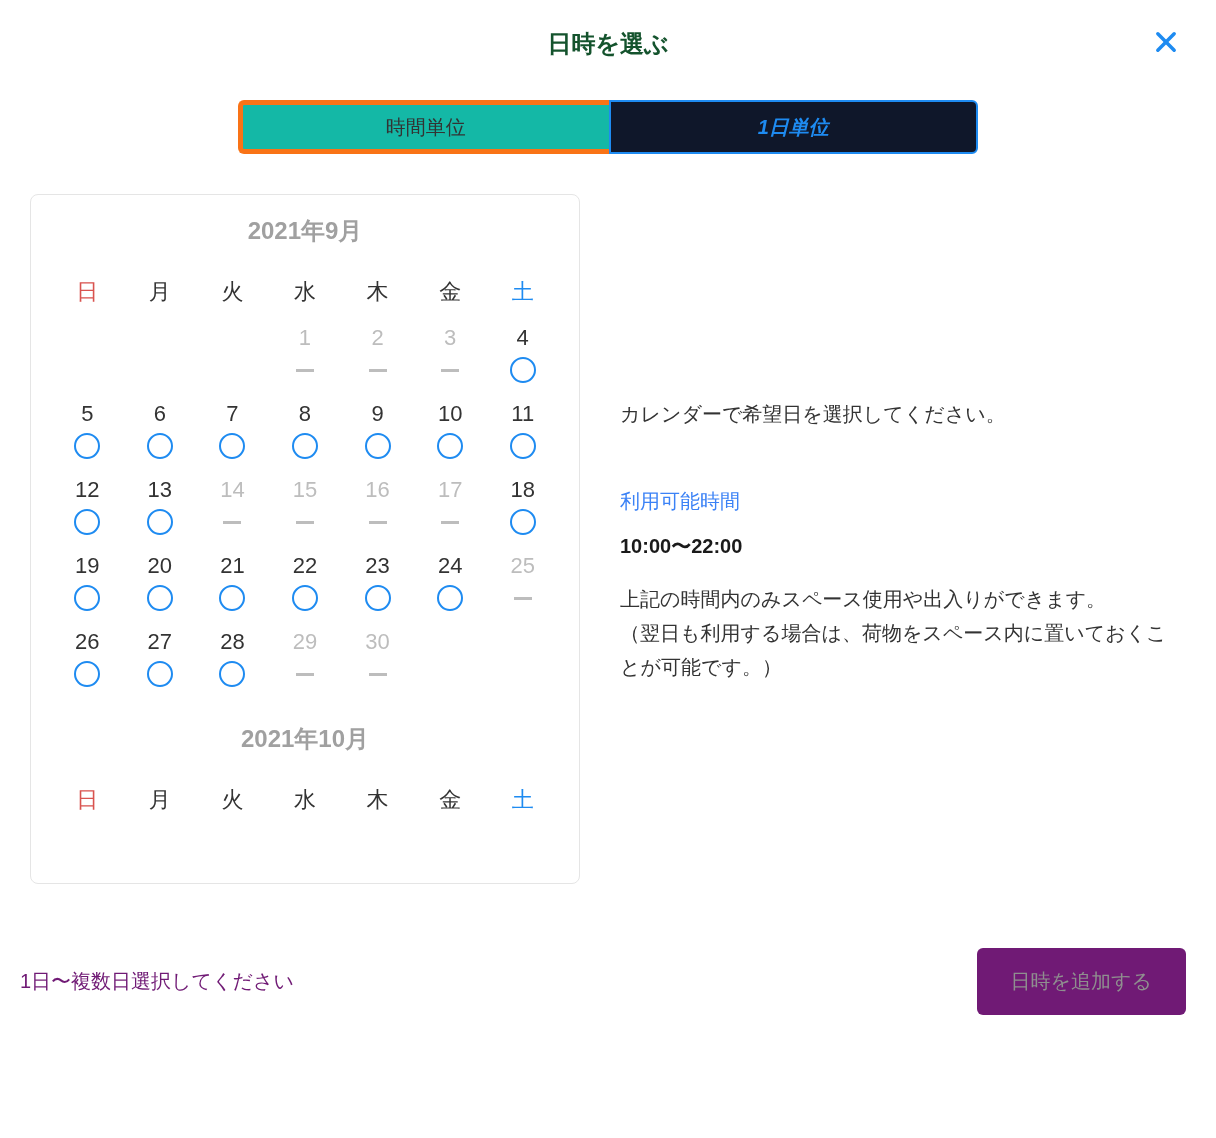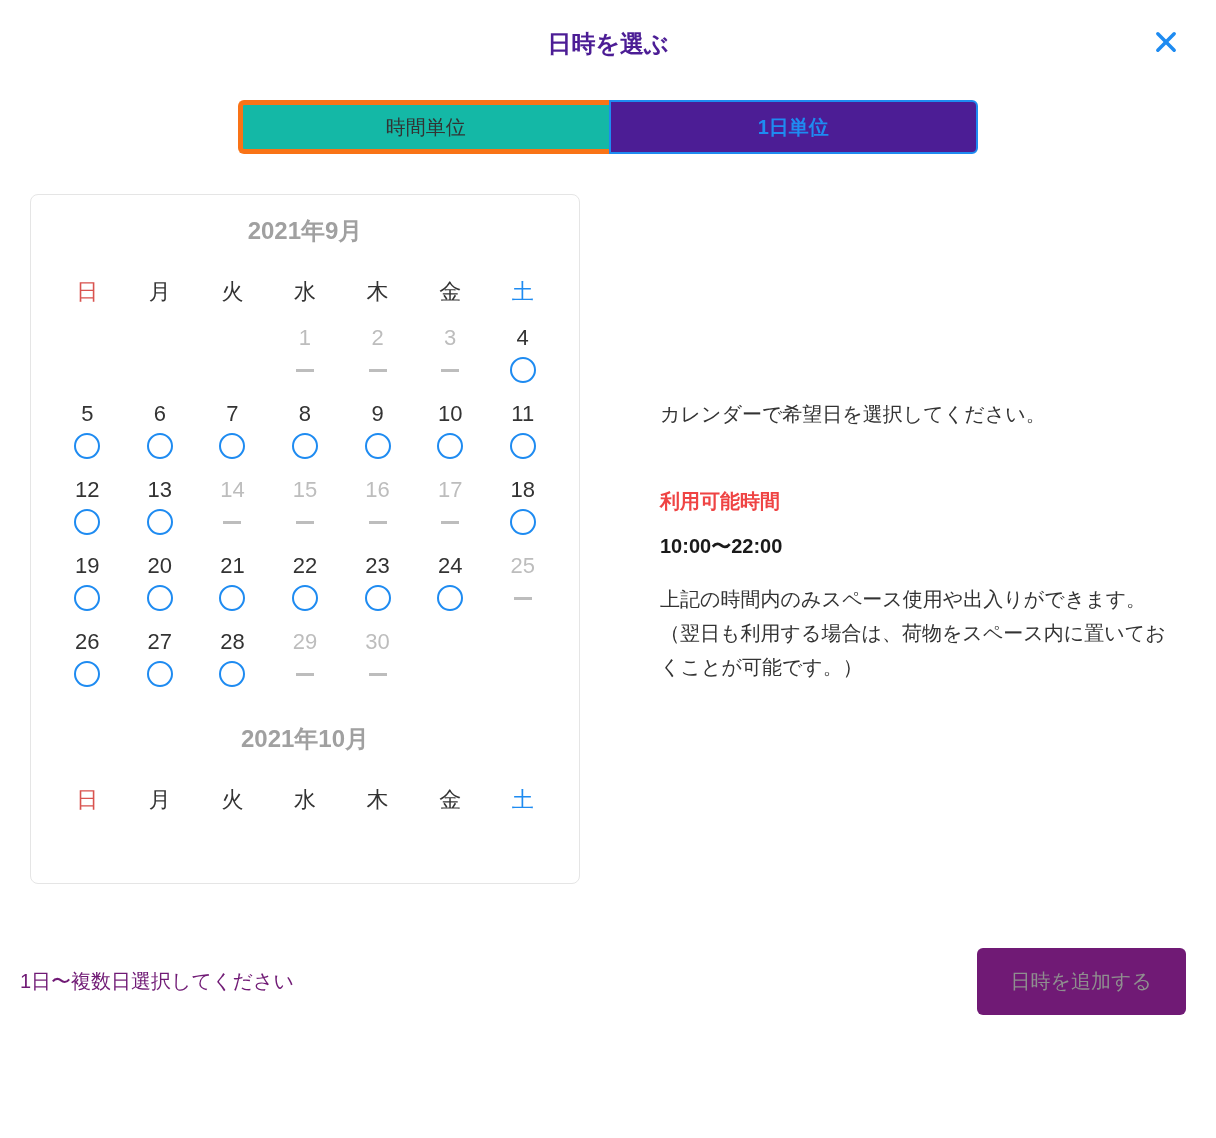--- a/index.html
+++ b/index.html
@@ -7,21 +7,21 @@
       font-family: -apple-system, BlinkMacSystemFont, "Segoe UI", Helvetica, Arial, sans-serif;
       background:#fff;
       color:#333;
       width:1216px;
     }
     .header {
       position:relative;
       text-align:center;
       padding:28px 0 40px;
     }
-    .header h1 { font-size:24px; font-weight:700; color:#4c1d95;font-family:Liberation Serif, serif; }
+    .header h1 { font-size:24px; font-weight:700; color:#14532d;font-family:Liberation Serif, serif; }
     .close-icon {
       position:absolute;
       right:36px;
       top:28px;
       cursor:pointer;
       color:#1e8bf1;
     }
     .tabs {
       display:flex;
       width:740px;
@@ -34,21 +34,21 @@
       align-items:center;
       justify-content:center;
       font-size:20px;
       border:5px solid #f97316;
       cursor:pointer;
       color:#333;
       background:#14b8a6;
     }
     .tab:first-child { border-radius:6px 0 0 6px; border-right:none; }
     .tab:last-child { border-radius:0 6px 6px 0; }
-    .tab.active { border:2px solid #1e8bf1; color:#1e8bf1; font-weight:700; background:#4c1d95; }
+    .tab.active { border:2px solid #1e8bf1; color:#1e8bf1; font-weight:700; background:#0f172a;font-style:italic; }
 
     .body-area {
       display:flex;
       gap:40px;
       padding:0 30px 40px;
       align-items:center;
     }
 
     .calendar-wrap {
       width:550px;
@@ -79,23 +79,23 @@
       align-items:center;
       font-size:22px;
       cursor:pointer;
     }
     .day-num { line-height:26px; }
     .day-num.dim { color:#bdbdbd; }
     .mark { margin-top:6px; height:26px; display:flex; align-items:center; justify-content:center; }
     .circle { width:26px; height:26px; border:2.5px solid #1e8bf1; border-radius:50%; }
     .dash { width:18px; height:3px; background:#bdbdbd; }
 
-    .info-area { flex:1; padding-top:6px;margin-left:40px; }
+    .info-area { flex:1; padding-top:6px; }
     .info-intro { font-size:20px; color:#333; margin-bottom:60px; }
-    .info-h { font-size:20px; font-weight:700; color:#ef4444; margin-bottom:18px; }
+    .info-h { font-size:20px; font-weight:400; color:#3b82f6; margin-bottom:18px; }
     .info-hours { font-size:20px; font-weight:700; color:#1a1a1a; margin-bottom:22px; }
     .info-desc { font-size:20px; color:#333; line-height:1.7; }
 
     .footer {
       display:flex;
       align-items:center;
       justify-content:space-between;
       padding:24px 30px 30px 20px;
     }
     .footer-text { font-size:20px; color:#701a75; }

